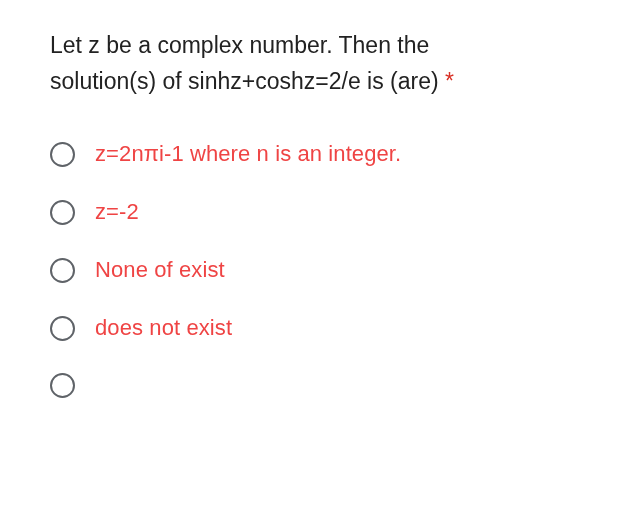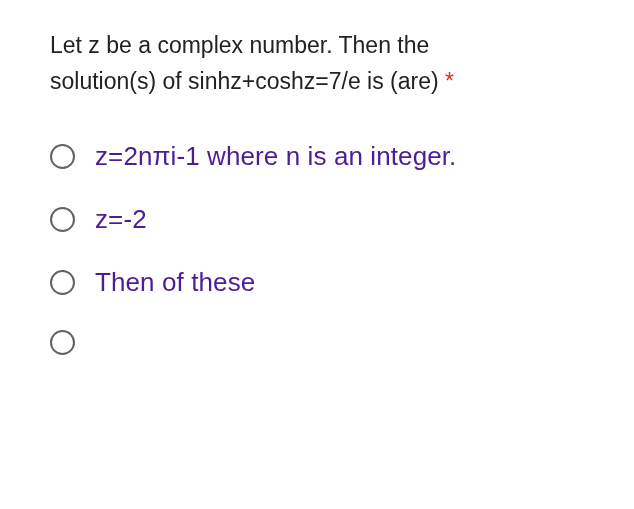--- a/index.html
+++ b/index.html
@@ -36,43 +36,47 @@
     }
     .radio-circle {
       width: 25px;
       height: 25px;
       border: 2.5px solid #5f6368;
       border-radius: 50%;
       margin-right: 20px;
       flex-shrink: 0;
     }
     .option-label {
-      font-size: 26px;
-      color: #4c1d95;
+      font-size: 22px;
+      color: #ef4444;
       letter-spacing: 0.1px;
     }
   </style>
 </head>
 <body>
 
 <div class="question-text">
   <span>Let z be a complex number. Then the</span><br>
-  <span>solution(s) of sinhz+coshz=7/e is (are)</span>
+  <span>solution(s) of sinhz+coshz=2/e is (are)</span>
   <span class="required-asterisk">*</span>
 </div>
 
 <div class="options-container">
   <div class="option-row">
     <div class="radio-circle"></div>
     <span class="option-label">z=2nπi-1 where n is an integer.</span>
   </div>
   <div class="option-row">
     <div class="radio-circle"></div>
     <span class="option-label">z=-2</span>
   </div>
   <div class="option-row">
     <div class="radio-circle"></div>
-    <span class="option-label">Then of these</span>
+    <span class="option-label">None of exist</span>
+  </div>
+  <div class="option-row">
+    <div class="radio-circle"></div>
+    <span class="option-label">does not exist</span>
   </div>
   <div class="option-row">
     <div class="radio-circle"></div>
   </div>
 </div>
 
 </body></html>

